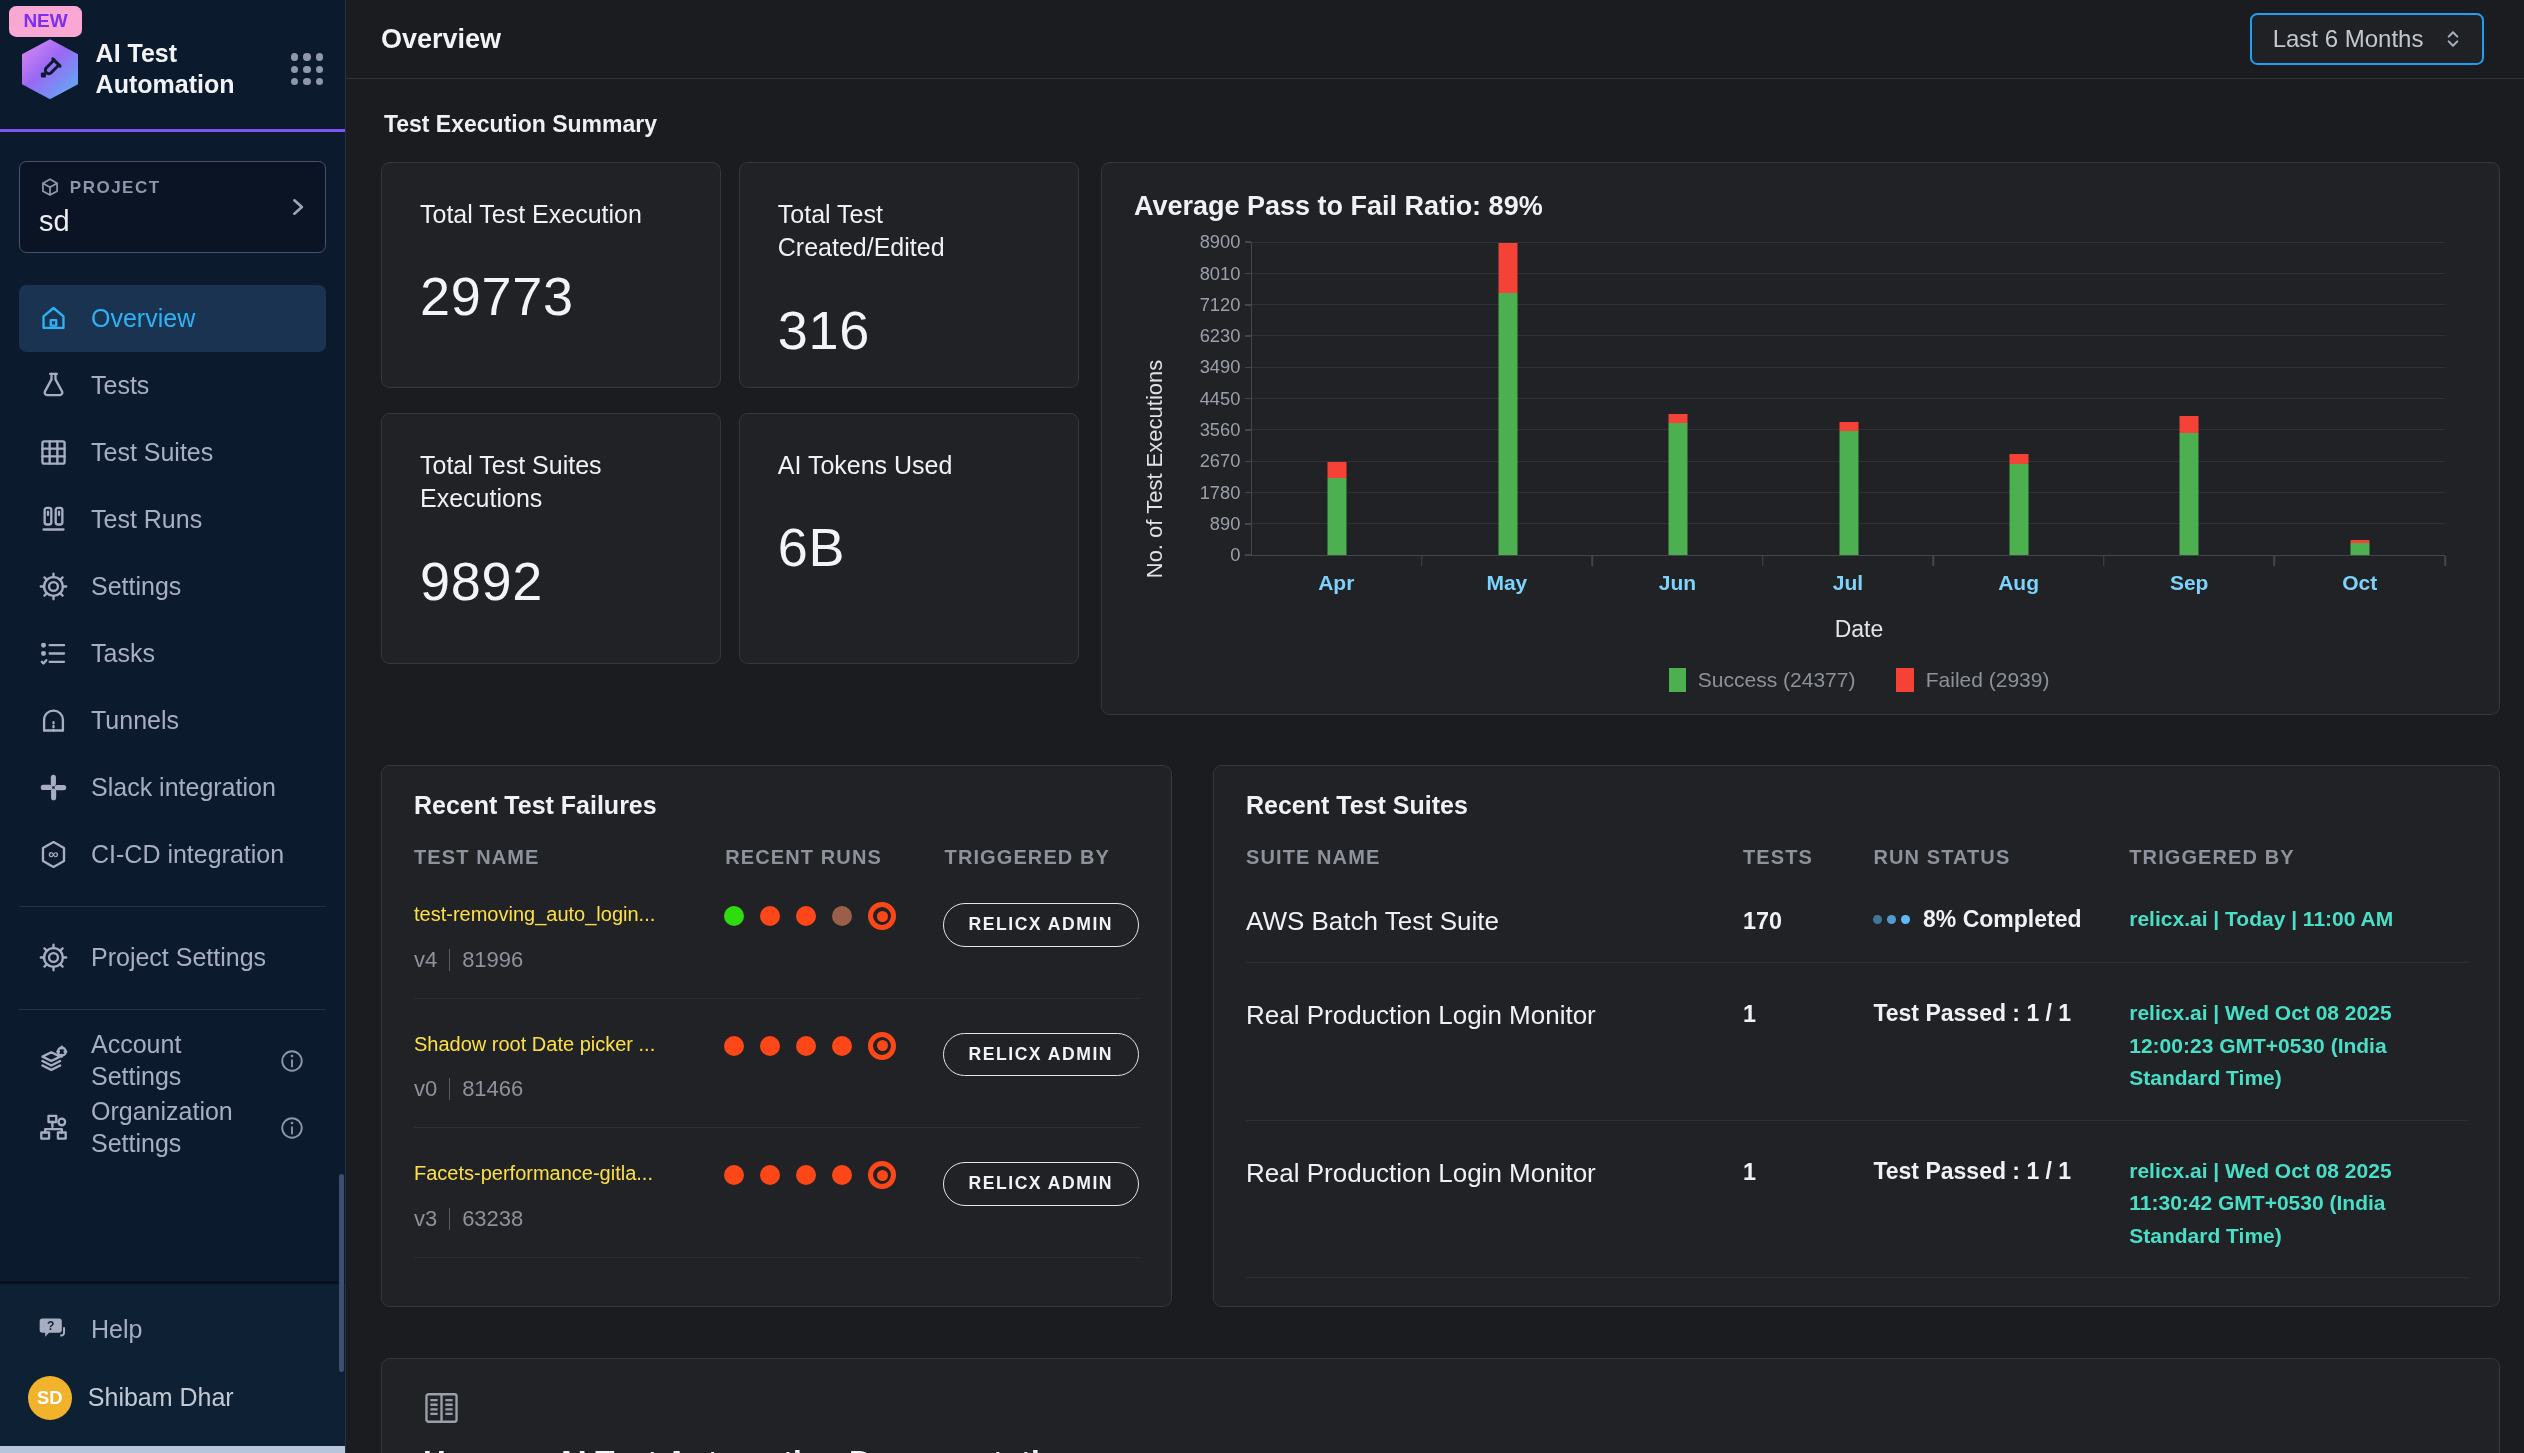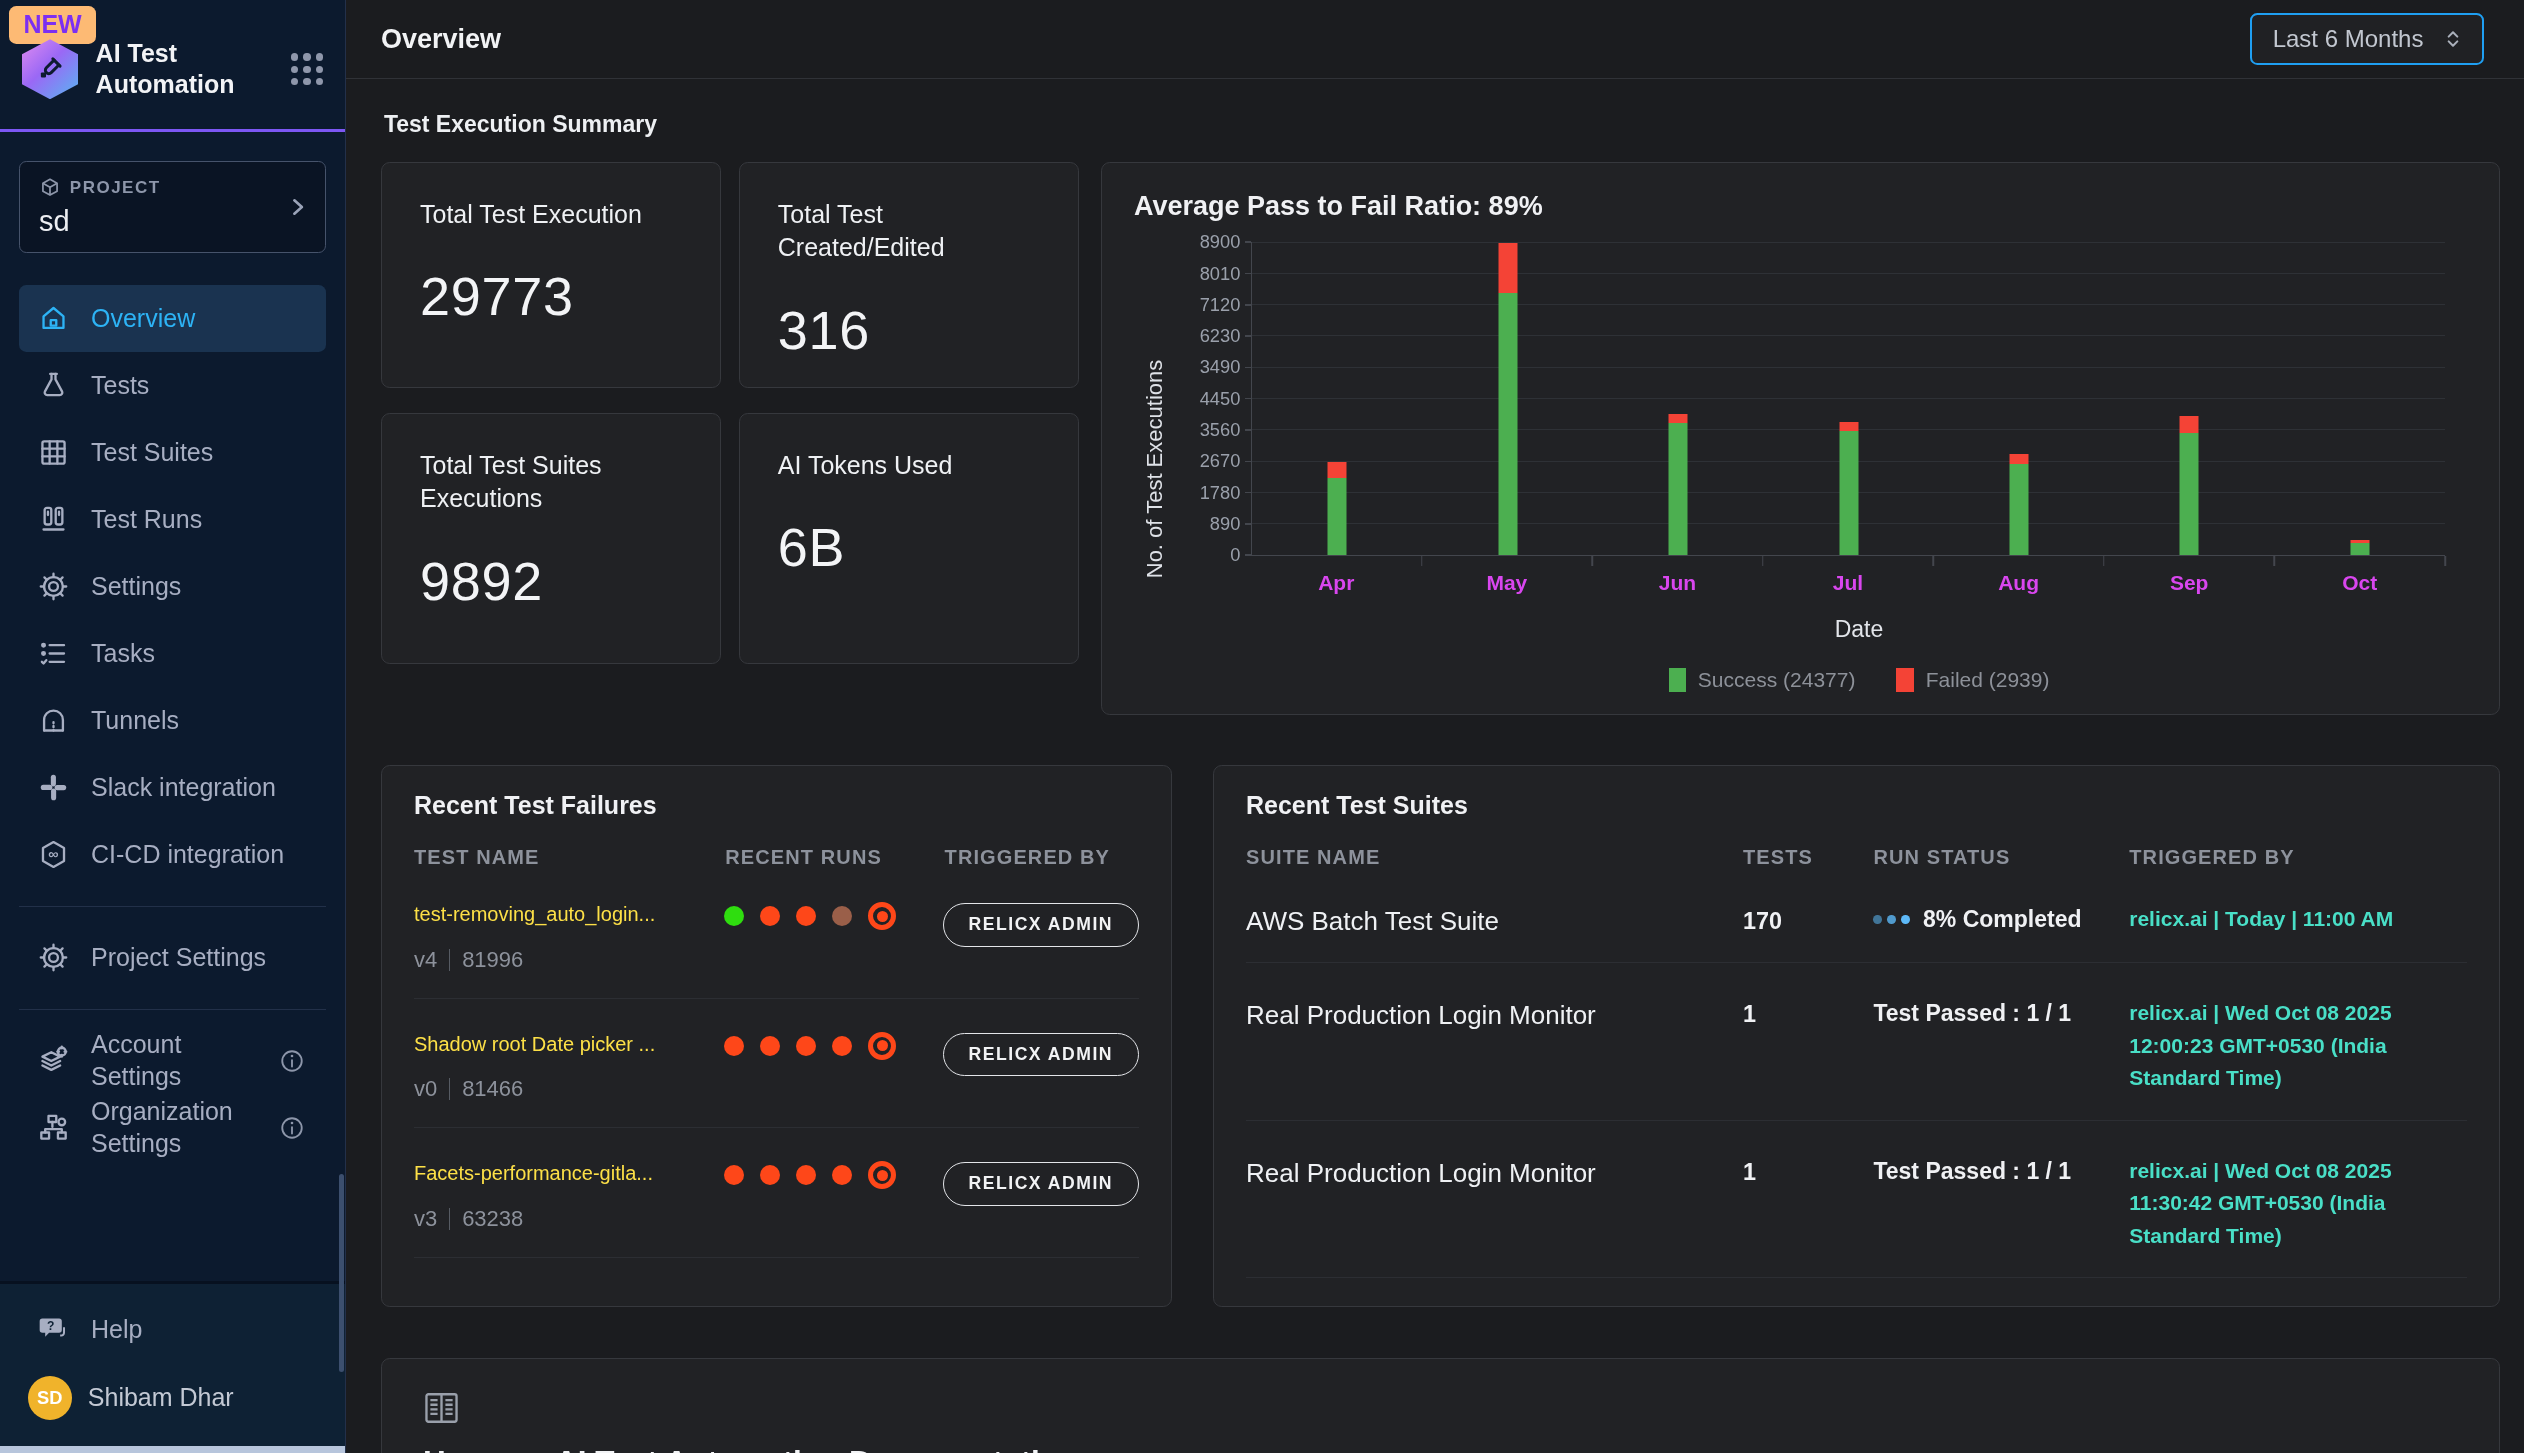--- a/index.html
+++ b/index.html
@@ -3,21 +3,21 @@
 <meta charset="utf-8">
 <style>
   * { margin:0; padding:0; box-sizing:border-box; }
   html,body { background:#101114; }
   body { font-family:"Liberation Sans","DejaVu Sans",sans-serif; overflow:hidden; }
   .page { position:relative; width:2525px; height:1453px; background:#1b1c1f; display:flex; overflow:hidden; }
 
   
   .sidebar { position:relative; width:346px; flex:0 0 346px; background:#0c1a2e; display:flex; flex-direction:column; border-right:0.7px solid #23304a; }
   .logo-area { position:relative; padding:38px 22px 28px 22px; }
-  .new-badge { position:absolute; top:5.9px; left:8.8px; background:#fdba74; color:#7c2ff2; font-size:25px; font-weight:700; padding:4.4px 14.6px; border-radius:7.3px; }
+  .new-badge { position:absolute; top:5.9px; left:8.8px; background:#f9a8d4; color:#7c2ff2; font-size:19px; font-weight:700; padding:4.4px 14.6px; border-radius:7.3px; }
   .logo-row { display:flex; align-items:center; gap:17.6px; }
   .hexagon { width:56px; height:60px; flex:0 0 56px; clip-path:polygon(50% 0,100% 25%,100% 75%,50% 100%,0 75%,0 25%); background:linear-gradient(135deg,#e18cf0 0%,#9a68f5 45%,#58b6f2 100%); display:flex; align-items:center; justify-content:center; }
   .app-title { font-size:25px; font-weight:700; color:#f2f3f6; line-height:1.25; }
   .grid-icon { margin-left:auto; display:grid; grid-template-columns:repeat(3,7.3px); gap:5.1px; cursor:pointer; }
   .grid-icon i { width:7.3px; height:7.3px; border-radius:50%; background:#8f97ab; }
   .purple-line { height:3.7px; background:#7d57f4; }
 
   .project-box { margin:29px 19px 0 19px; background:#0a1424; border:1.5px solid #46536b; border-radius:7.3px; padding:14.6px 19px; position:relative; cursor:pointer; }
   .project-label-row { display:flex; align-items:center; gap:8.8px; color:#8d96aa; font-size:17px; font-weight:700; letter-spacing:1.5px; }
   .project-name { margin-top:5.9px; font-size:29px; color:#eceef2; }
@@ -63,21 +63,21 @@
   .y-axis-title { width:41px; flex:0 0 41px; position:relative; }
   .y-axis-title span { position:absolute; left:50%; top:50%; transform:translate(-50%,-50%) rotate(-90deg); white-space:nowrap; font-size:22px; color:#dfe2e8; }
   .chart-right { flex:1; }
   .chart-area { position:relative; height:314px; margin-left:76px; margin-right:22px; border-left:1.5px solid #43464d; border-bottom:1.5px solid #43464d; }
   .gridline { position:absolute; left:0; right:0; height:0.7px; background:#2e3136; }
   .ytick-label { position:absolute; right:calc(100% + 11.7px); transform:translateY(50%); font-size:18.3px; color:#9aa0ab; }
   .ytick-mark { position:absolute; left:-7.3px; width:5.9px; height:1.5px; background:#43464d; }
   .bar { position:absolute; bottom:0; width:19px; transform:translateX(-50%); display:flex; flex-direction:column; justify-content:flex-end; }
   .bar .seg { width:100%; }
   .xlabel-row { position:relative; height:41px; margin-left:76px; margin-right:22px; }
-  .xlabel { position:absolute; top:14.6px; transform:translateX(-50%); font-size:21px; font-weight:600; color:#d946ef; }
+  .xlabel { position:absolute; top:14.6px; transform:translateX(-50%); font-size:21px; font-weight:600; color:#7dd3fc; }
   .xtick { position:absolute; top:0; width:1.5px; height:10.3px; background:#43464d; transform:translateX(-50%); }
   .x-axis-title { text-align:center; font-size:23px; color:#e2e5ea; margin:19px 0 0 76px; }
   .legend { display:flex; justify-content:center; gap:41px; margin:25px 0 4.4px 76px; }
   .legend-item { display:flex; align-items:center; gap:11.7px; font-size:21px; color:#8d9199; }
   .legend-swatch { width:17.6px; height:23.4px; }
 
   
   .tables-row { display:flex; gap:41px; margin-top:50px; }
   .table-card { padding:25px 32px 7.3px 32px; height:542px; overflow:hidden; }
   .failures-card { width:791px; flex:0 0 791px; }

